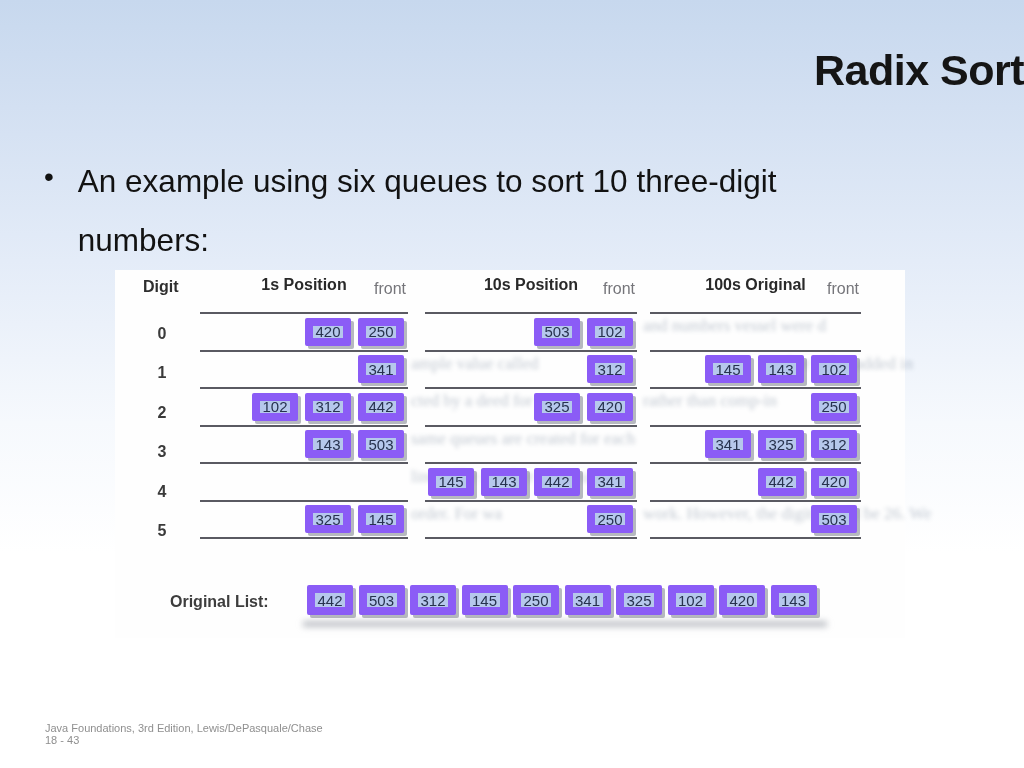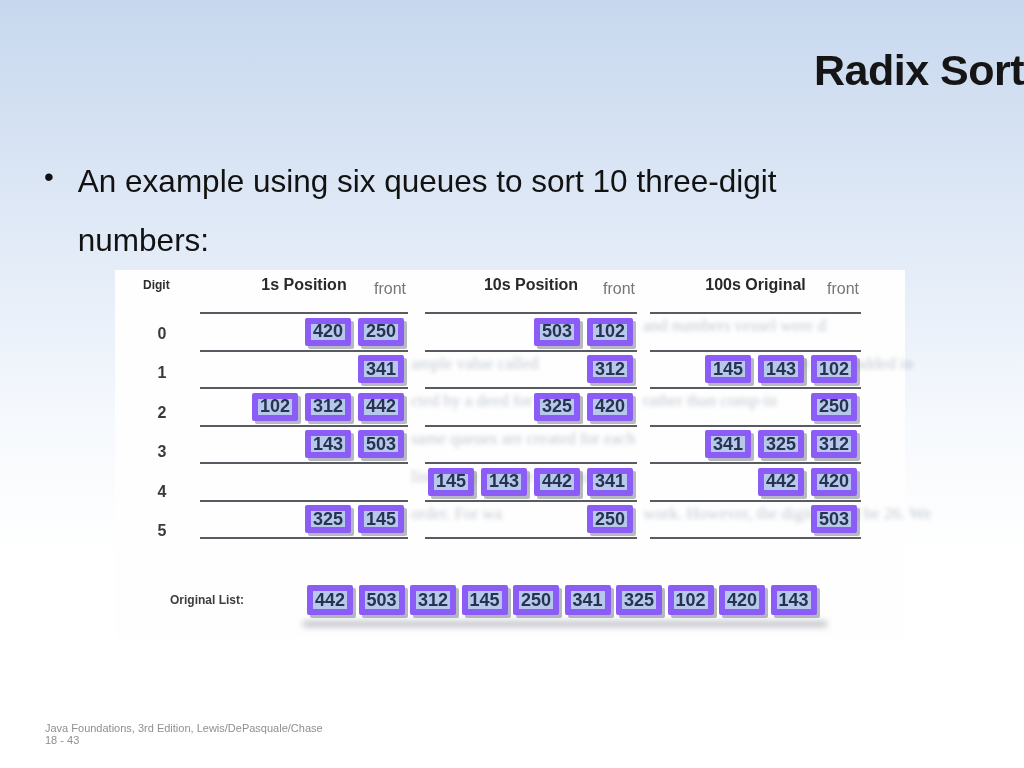--- a/index.html
+++ b/index.html
@@ -13,44 +13,44 @@
   .bullet-row{position:absolute;top:152px;left:44px;width:880px;display:flex;}
   .bullet{font-size:28px;line-height:49px;color:#111;margin-right:24px;}
   .bullet-text{font-size:31.5px;line-height:59px;color:#121212;width:800px;}
 
   .figure{position:absolute;left:115px;top:270px;width:790px;height:368px;background:#fefefe;}
 
   .ghost{position:absolute;left:0;top:0;right:0;bottom:0;pointer-events:none;}
   .ghost span{position:absolute;font-family:"Liberation Serif",serif;font-size:17px;
     color:#5d6e86;opacity:.38;filter:blur(2.2px);white-space:nowrap;}
 
-  .digit-header{position:absolute;left:28px;top:8px;font-size:12px;font-weight:bold;color:#2e2e2e;}
+  .digit-header{position:absolute;left:28px;top:8px;font-size:16px;font-weight:bold;color:#2e2e2e;}
   .digit-rows{position:absolute;left:30px;top:44px;width:34px;}
   .drow{height:39.5px;display:flex;align-items:center;justify-content:center;
     font-size:16px;font-weight:bold;color:#3a3a3a;box-sizing:border-box;}
 
   .qcol{position:absolute;top:0;height:275px;}
   .col-ones{left:85px;width:208px;}
   .col-tens{left:310px;width:212px;}
   .col-hundreds{left:535px;width:211px;}
   .qheader{position:absolute;top:6px;left:0;width:100%;text-align:center;
     font-size:16px;font-weight:bold;color:#292929;}
   .front{position:absolute;top:10px;right:2px;font-size:16px;color:#75757a;}
   .qrows{position:absolute;top:42px;left:0;right:0;border-top:2px solid #5a5a62;}
   .qrow{height:37.5px;border-bottom:2px solid #5a5a62;display:flex;justify-content:flex-end;
     align-items:center;gap:7px;padding-right:4px;box-sizing:border-box;}
 
   .qbox{width:46px;height:28px;flex:0 0 auto;box-sizing:border-box;
-    background:#b6c8ec;border:6px solid #8b5cf6;border-radius:2px;
+    background:#b6c8ec;border:8px solid #8b5cf6;border-radius:2px;
     box-shadow:3px 3px 0 rgba(110,115,128,.5);
     display:flex;align-items:center;justify-content:center;
-    font-size:18px;font-weight:bold;color:#27324e;}
+    font-size:15px;font-weight:normal;color:#27324e;}
 
   .original-row{position:absolute;left:0;top:312px;width:100%;height:48px;}
-  .orig-label{position:absolute;left:55px;top:11px;font-size:12px;font-weight:bold;color:#3d3d3d;}
+  .orig-label{position:absolute;left:55px;top:11px;font-size:16px;font-weight:bold;color:#3d3d3d;}
   .orig-boxes{position:absolute;left:192px;top:3px;display:flex;gap:5.5px;}
   .orig-boxes .qbox{height:30px;}
   .list-smudge{position:absolute;left:188px;top:39px;width:524px;height:6px;
     background:rgba(130,136,148,.5);filter:blur(3px);}
 
   .footer{position:absolute;left:45px;right:44px;top:722px;display:flex;
     justify-content:space-between;font-size:11px;color:#8f8f8f;flex-direction:column;}
 </style>
 </head>
 <body>

